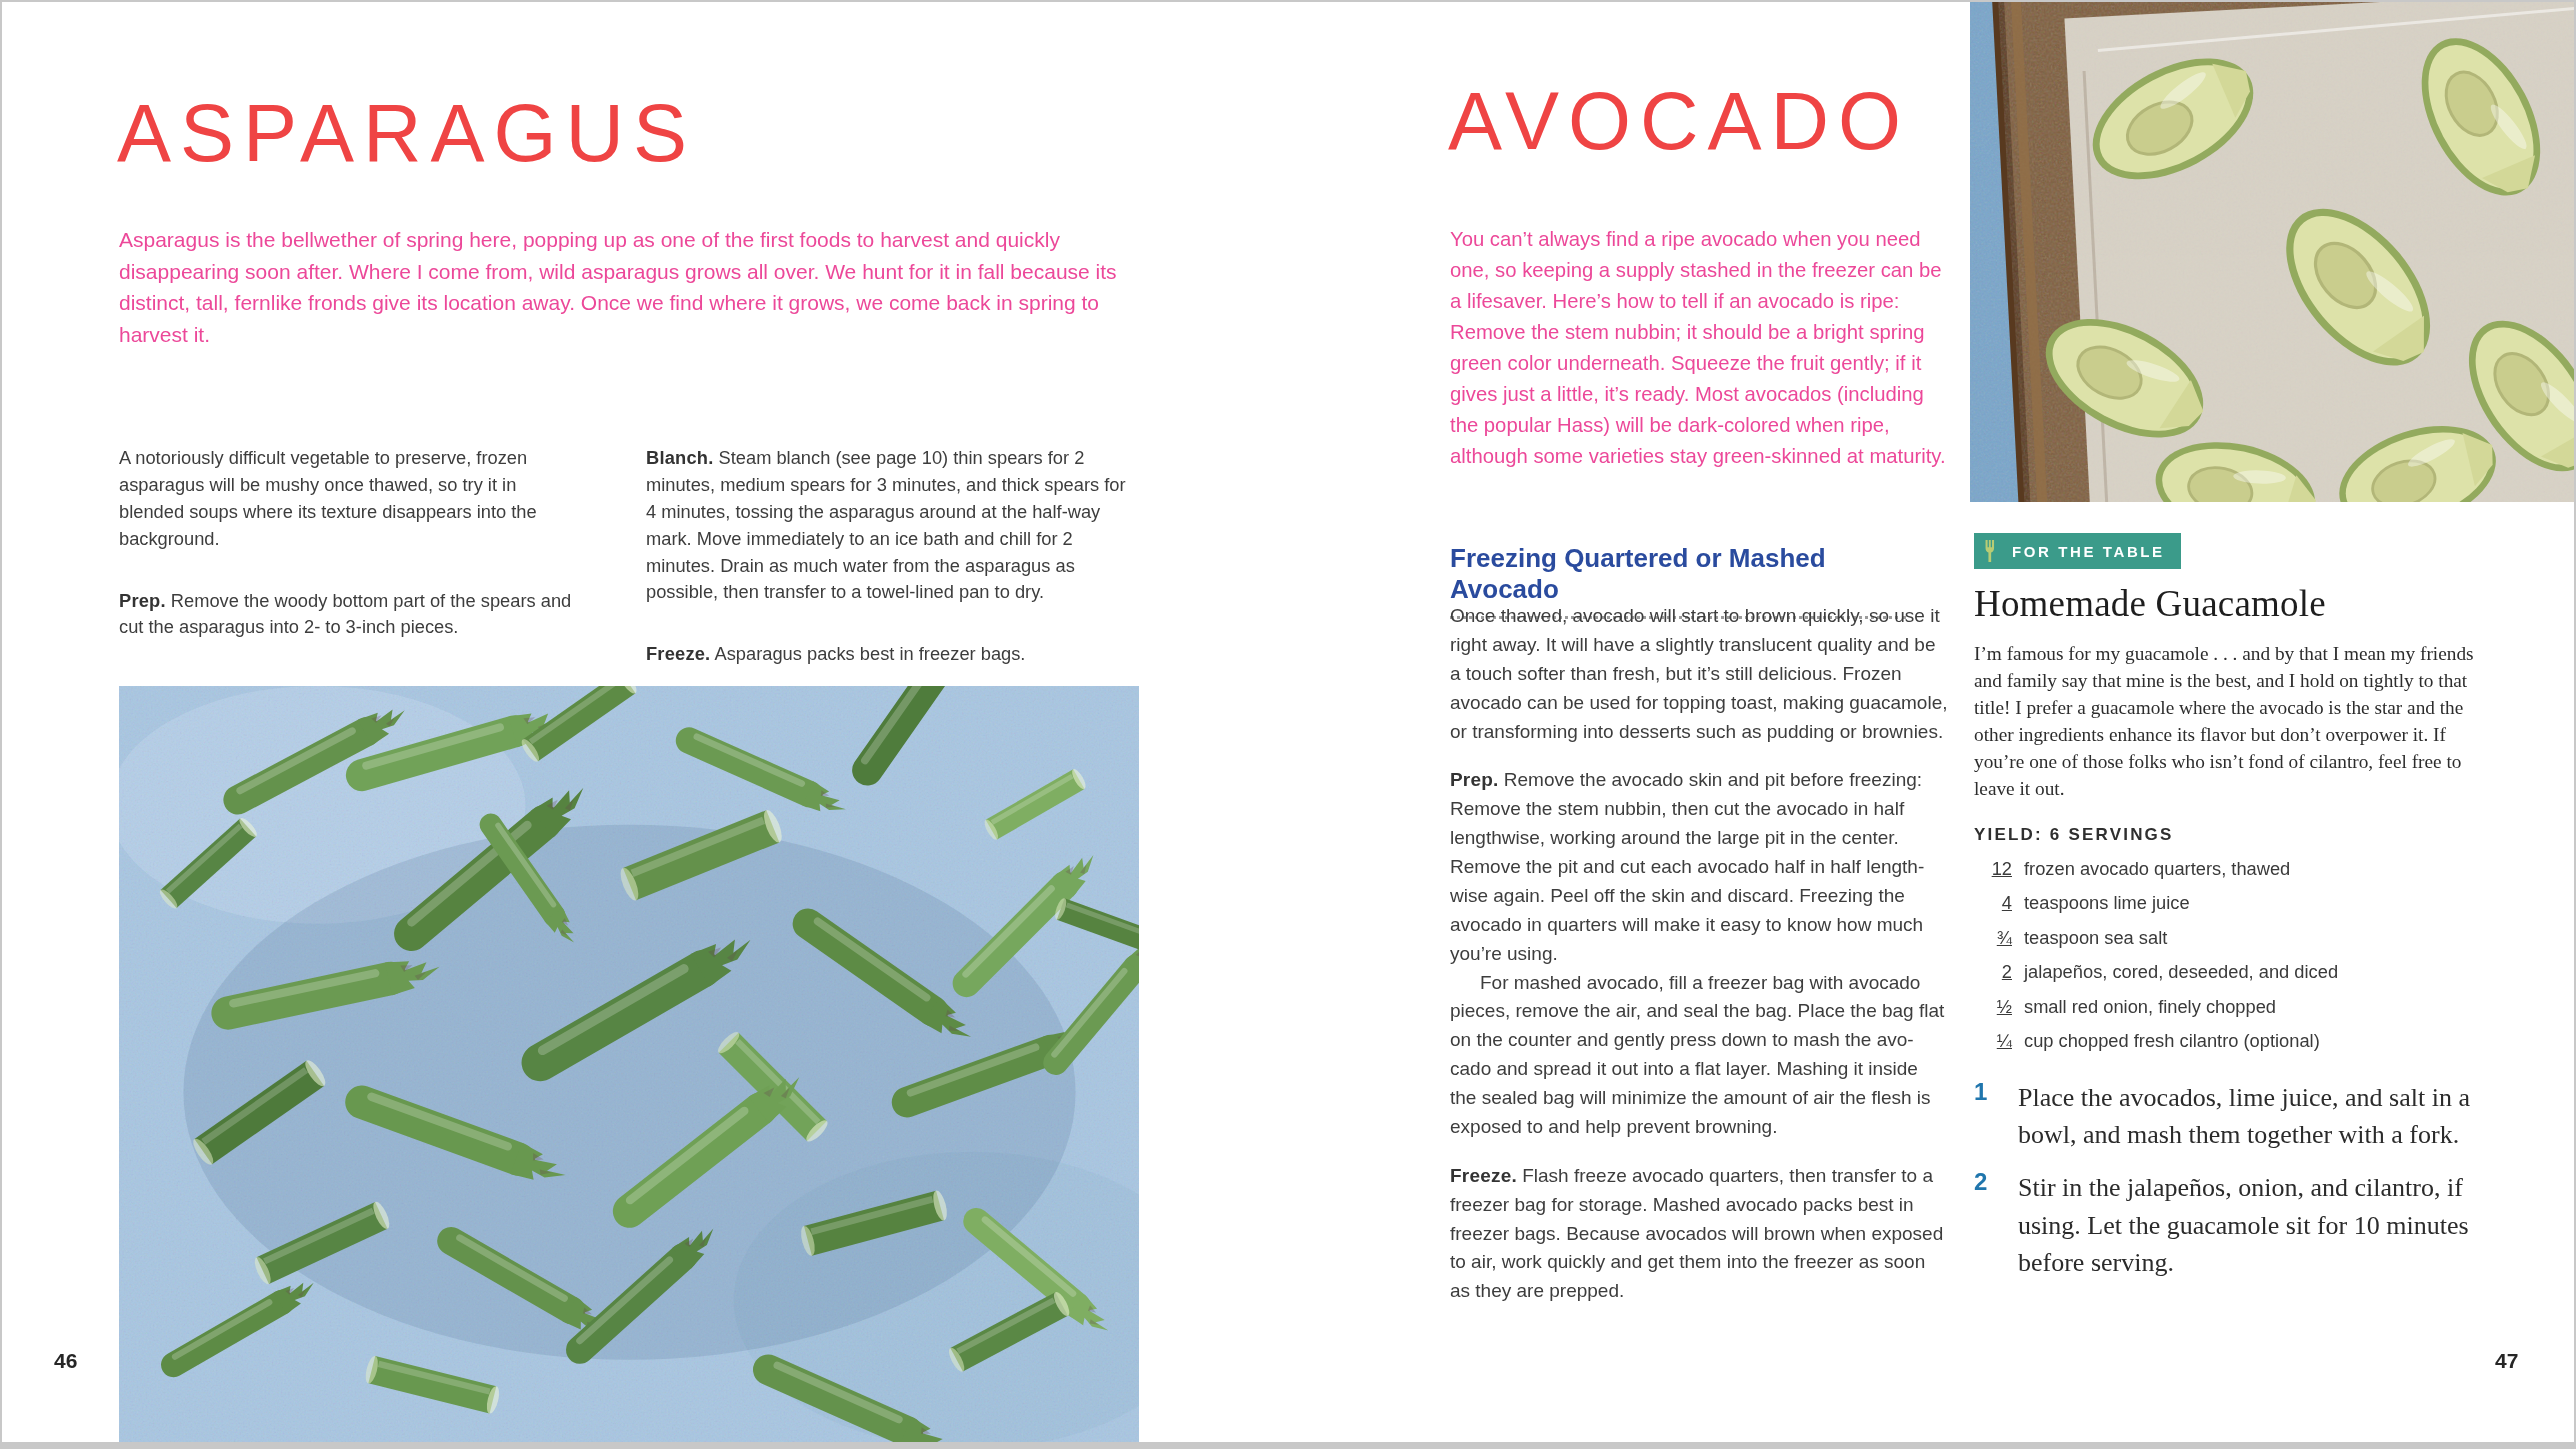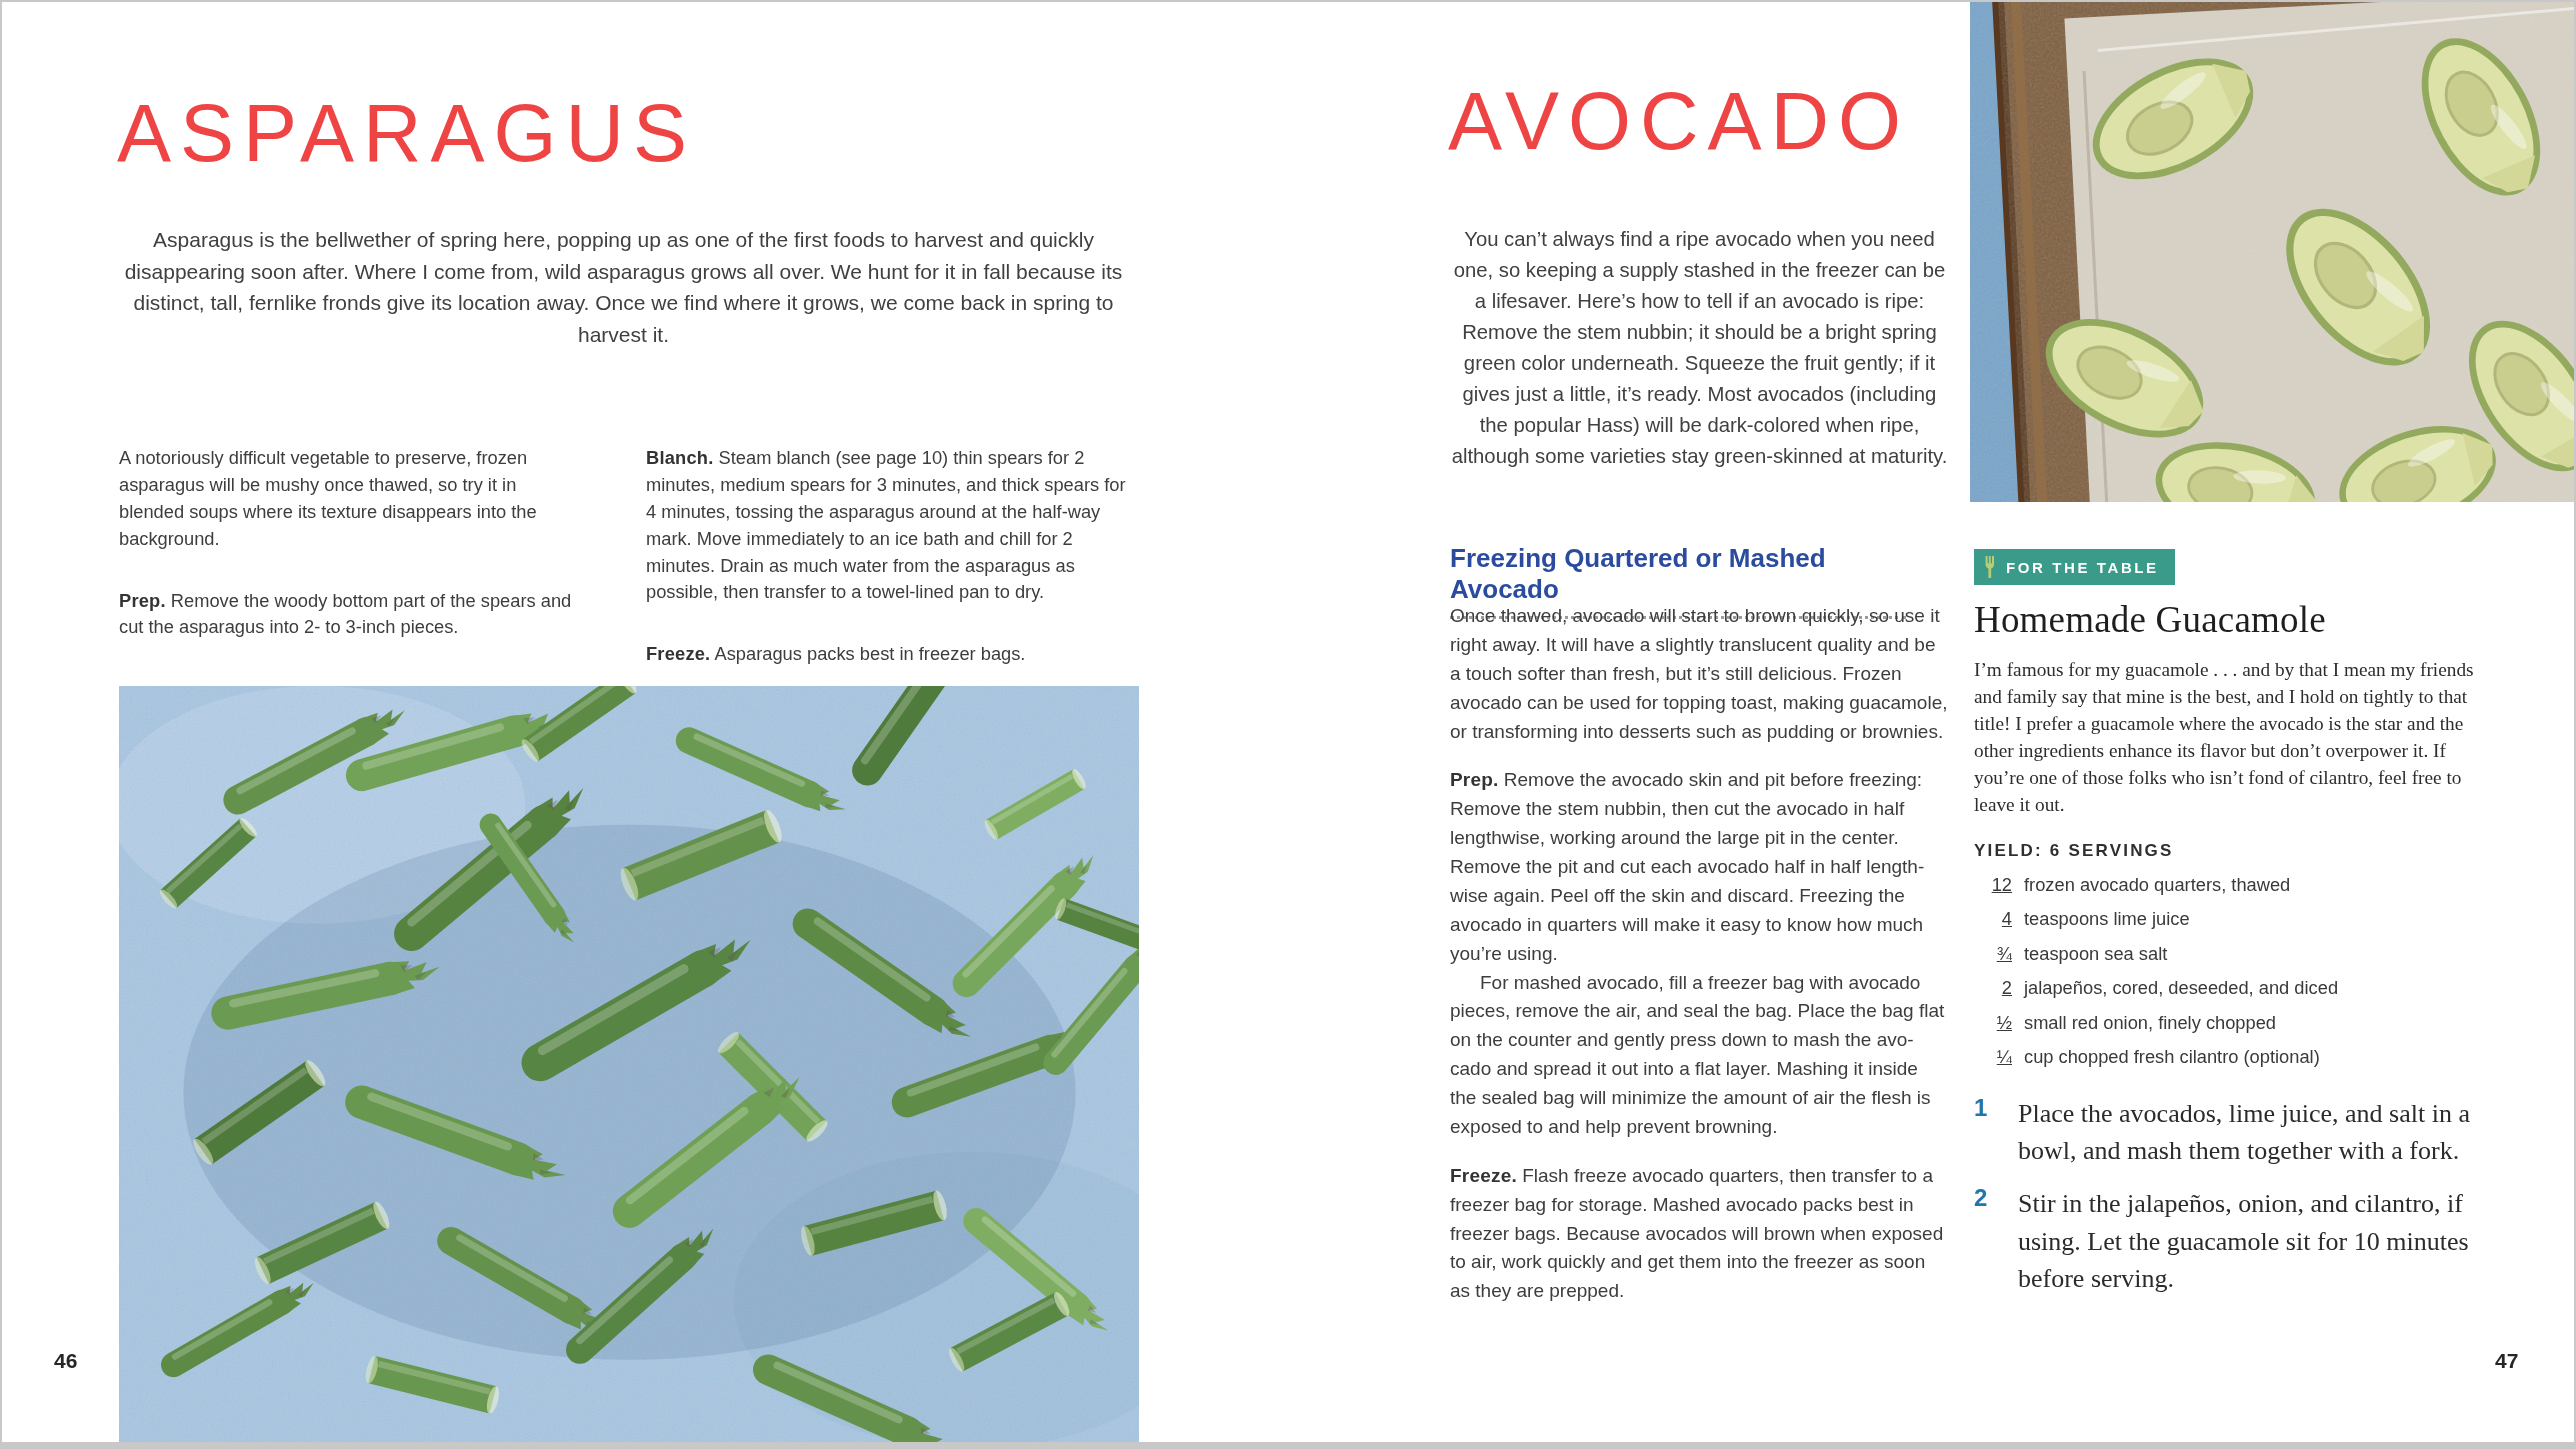--- a/index.html
+++ b/index.html
@@ -13,21 +13,21 @@
 
   
   .chapter-title {
     position:absolute; font-weight:300; font-size:81px; line-height:1;
     letter-spacing:9px; color:#ef4444; white-space:nowrap;
   }
   .title-left  { left:115px;  top:91px; }
   .title-right { left:1446px; top:79px; }
 
   
-  .intro { position:absolute; font-size:21px; line-height:1.5; color:#404040;text-align:center; }
+  .intro { position:absolute; font-size:21px; line-height:1.5; color:#ec4899; }
   .intro-left  { left:117px;  top:222px; width:1009px; }
   .intro-right { left:1448px; top:222px; width:499px; font-size:20.3px; line-height:1.53; }
 
   
   .section-heading {
     position:absolute; font-weight:700; font-size:26px; color:#2a4b9e;
     padding-bottom:11px; border-bottom:3px dotted #9b9b9b;
   }
   .heading-left  { left:117px;  top:379px; width:487px; }
   .heading-right { left:1448px; top:541px; width:456px; }
@@ -44,23 +44,23 @@
 
   
   .photo { position:absolute; overflow:hidden; }
   .photo svg { display:block; width:100%; height:100%; }
   .photo-asparagus { left:117px; top:684px; width:1020px; height:759px; }
   .photo-avocado   { left:1968px; top:0; width:606px; height:500px; }
 
   
   .sidebar { position:absolute; left:1972px; top:531px; width:557px; }
   .badge {
-    display:inline-flex; align-items:center; gap:6px;
+    display:inline-flex; align-items:center; gap:12px;
     background:#3b9b8a; color:#ffffff; padding:6px 16px 6px 9px;
-    font-size:15px; font-weight:700; letter-spacing:2.6px;margin-top:16px;
+    font-size:15px; font-weight:700; letter-spacing:2.6px;
   }
   .badge svg { display:block; }
   .recipe-title {
     font-family:"Liberation Serif", serif; font-weight:400;
     font-size:37px; color:#1e1e1e; margin-top:13px; letter-spacing:0.2px;
   }
   .recipe-intro {
     font-family:"Liberation Serif", serif; font-size:19.3px; line-height:1.4;
     color:#2d2d2d; margin-top:15px; width:515px;
   }

